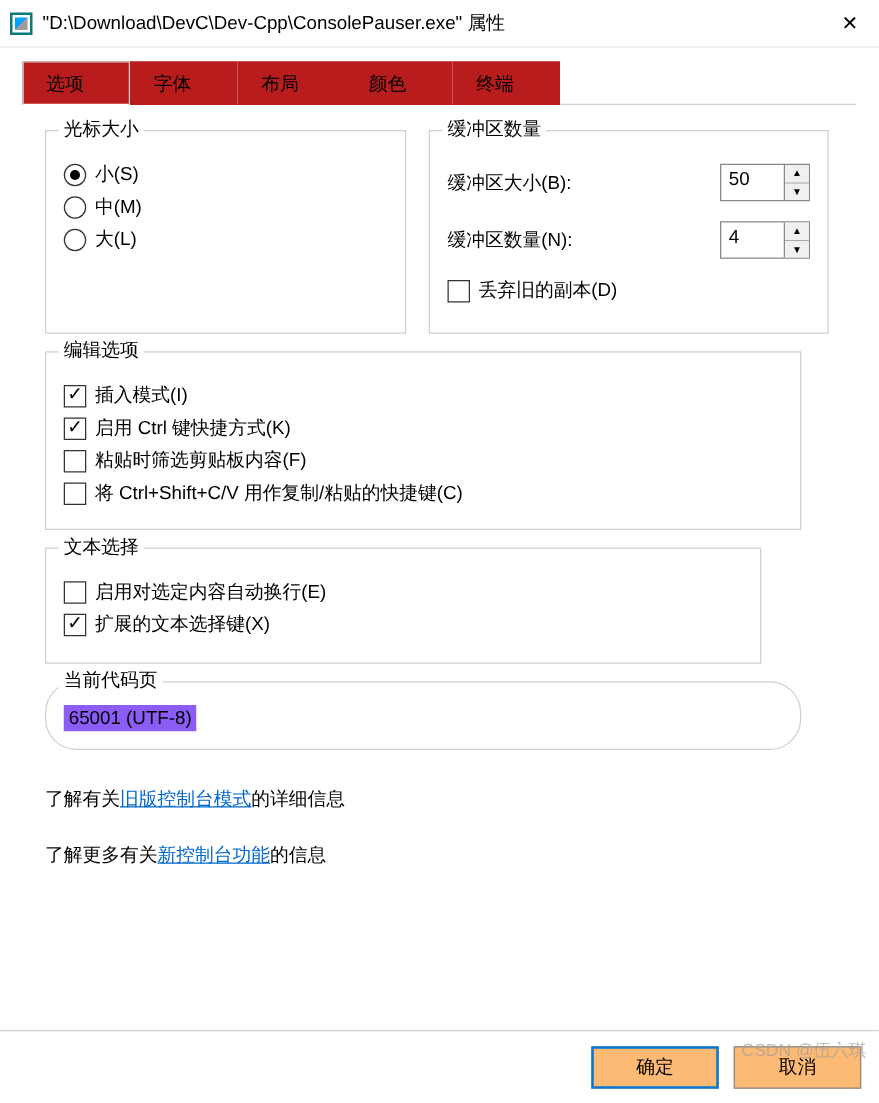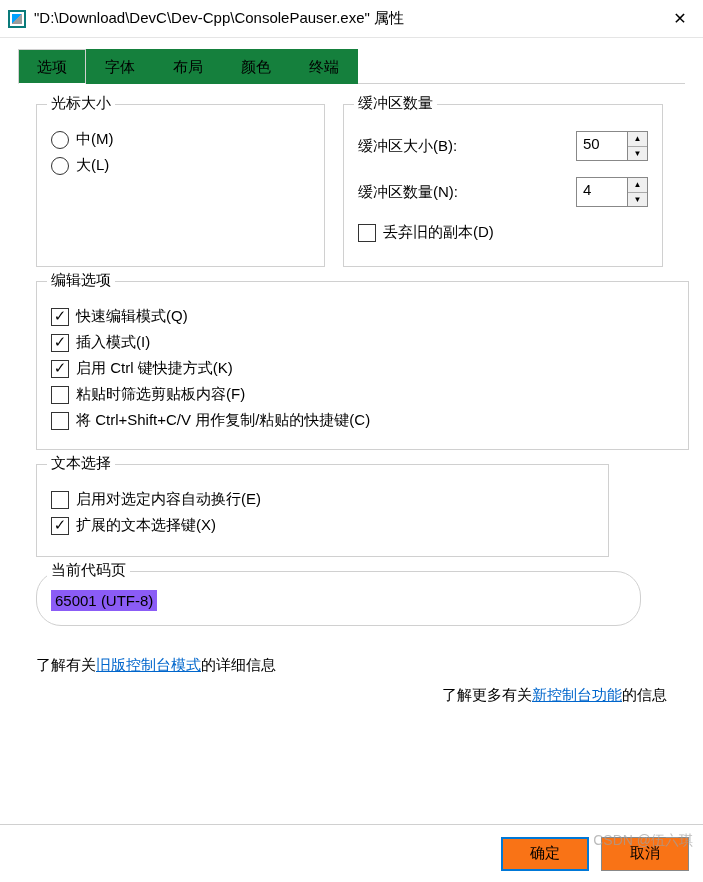--- a/index.html
+++ b/index.html
@@ -37,26 +37,26 @@
       display: flex; align-items: center; justify-content: center;
       font-size: 16px;
       font-family: Arial, sans-serif;
     }
     .content { padding: 10px 18px 0 18px; }
     .tabs {
       display: flex;
       border-bottom: 1px solid #d0d0d0;
     }
     .tab {
-      padding: 8px 18px 6px 18px;
+      padding: 8px 36px 6px 18px;
       border: 1px solid transparent;
       border-bottom: none;
       position: relative;
       top: 1px;
-      background: #15803d;
+      background: #b91c1c;
     }
     .tab.active {
       border-color: #d0d0d0;
       border-bottom: 1px solid #fff;
     }
     .tab-body { padding: 20px 18px 0 18px; }
     .row-groups { display: flex; gap: 18px; }
     .groupbox {
       border: 1px solid #d0d0d0;
       position: relative;
@@ -64,21 +64,21 @@
       margin-bottom: 14px;
     }
     .groupbox .legend {
       position: absolute;
       top: -11px; left: 10px;
       background: #fff;
       padding: 0 4px;
     }
     .gb-cursor { width: 289px; height: 163px; }
     .gb-cmd { width: 320px; height: 163px; }
-    .gb-edit { width: 653px; padding-bottom: 12px; }
+    .gb-edit { width: 605px; padding-bottom: 12px; }
     .gb-text { width: 573px; }
     .gb-code { width: 605px; padding-bottom: 14px; border-radius: 25px; }
     .radio-row, .check-row {
       display: flex; align-items: center;
       margin: 7px 0;
     }
     .radio, .checkbox {
       width: 18px; height: 18px;
       margin-right: 7px;
       border: 1px solid #333;
@@ -139,23 +139,23 @@
       bottom: 0; left: 0; right: 0;
       height: 58px;
       border-top: 1px solid #d0d0d0;
       display: flex;
       justify-content: flex-end;
       align-items: center;
       padding: 0 14px;
       gap: 12px;
     }
     .btn {
-      width: 88px; height: 34px;
+      width: 102px; height: 34px;
       border: 1px solid #888;
-      background: #f97316;
+      background: #fdba74;
       display: flex; align-items: center; justify-content: center;
     }
     .btn.primary { border: 2px solid #0078d7; }
     .watermark {
       position: absolute;
       right: 10px; bottom: 32px;
       color: rgba(160,160,160,0.7);
       font-size: 14px;
       pointer-events: none;
     }
@@ -175,20 +175,24 @@
     <div class="tab">字体</div>
     <div class="tab">布局</div>
     <div class="tab">颜色</div>
     <div class="tab">终端</div>
   </div>
 
   <div class="tab-body">
     <div class="row-groups">
       <div class="groupbox gb-cursor">
         <span class="legend">光标大小</span>
+        <div class="radio-row">
+          <span class="radio checked"></span>
+          <span>小(S)</span>
+        </div>
         <div class="radio-row">
           <span class="radio"></span>
           <span>中(M)</span>
         </div>
         <div class="radio-row">
           <span class="radio"></span>
           <span>大(L)</span>
         </div>
       </div>
 
@@ -218,24 +222,20 @@
           <span class="checkbox"></span>
           <span>丢弃旧的副本(D)</span>
         </div>
       </div>
     </div>
 
     <div class="groupbox gb-edit">
       <span class="legend">编辑选项</span>
       <div class="check-row">
         <span class="checkbox checked"></span>
-        <span>快速编辑模式(Q)</span>
-      </div>
-      <div class="check-row">
-        <span class="checkbox checked"></span>
         <span>插入模式(I)</span>
       </div>
       <div class="check-row">
         <span class="checkbox checked"></span>
         <span>启用 Ctrl 键快捷方式(K)</span>
       </div>
       <div class="check-row">
         <span class="checkbox"></span>
         <span>粘贴时筛选剪贴板内容(F)</span>
       </div>
@@ -260,21 +260,21 @@
     <div class="groupbox gb-code">
       <span class="legend">当前代码页</span>
       <span class="highlighted">65001 (UTF-8)</span>
     </div>
   </div>
 
   <div class="bottom-opts">
     <div class="info-line">
       <span>了解有关</span><span class="link">旧版控制台模式</span><span>的详细信息</span>
     </div>
-    <div class="info-line" style="margin-top:11px;text-align:right;">
+    <div class="info-line" style="margin-top:26px;">
       <span>了解更多有关</span><span class="link">新控制台功能</span><span>的信息</span>
     </div>
   </div>
 </div>
 
 <div class="button-bar">
   <div class="btn primary">确定</div>
   <div class="btn">取消</div>
 </div>
 

